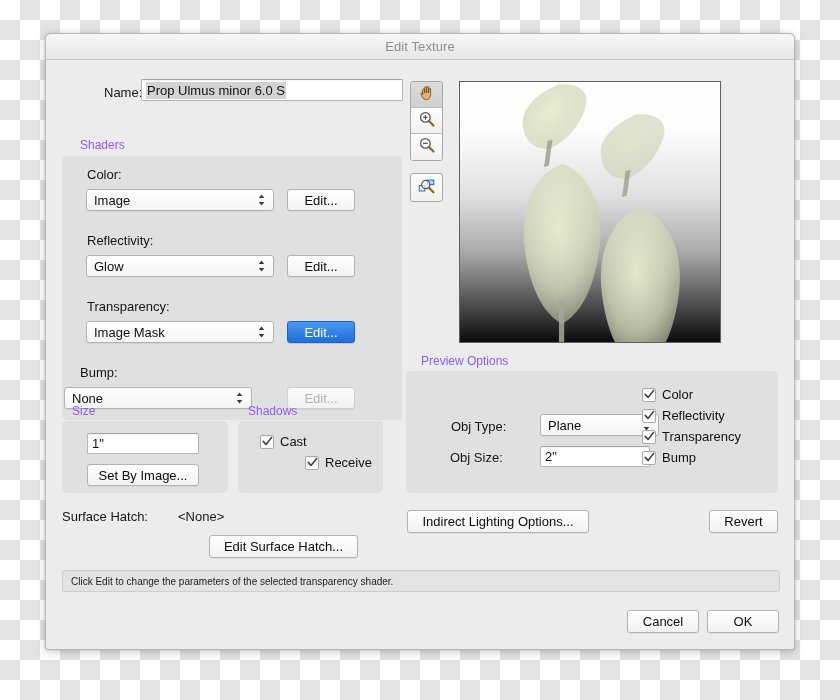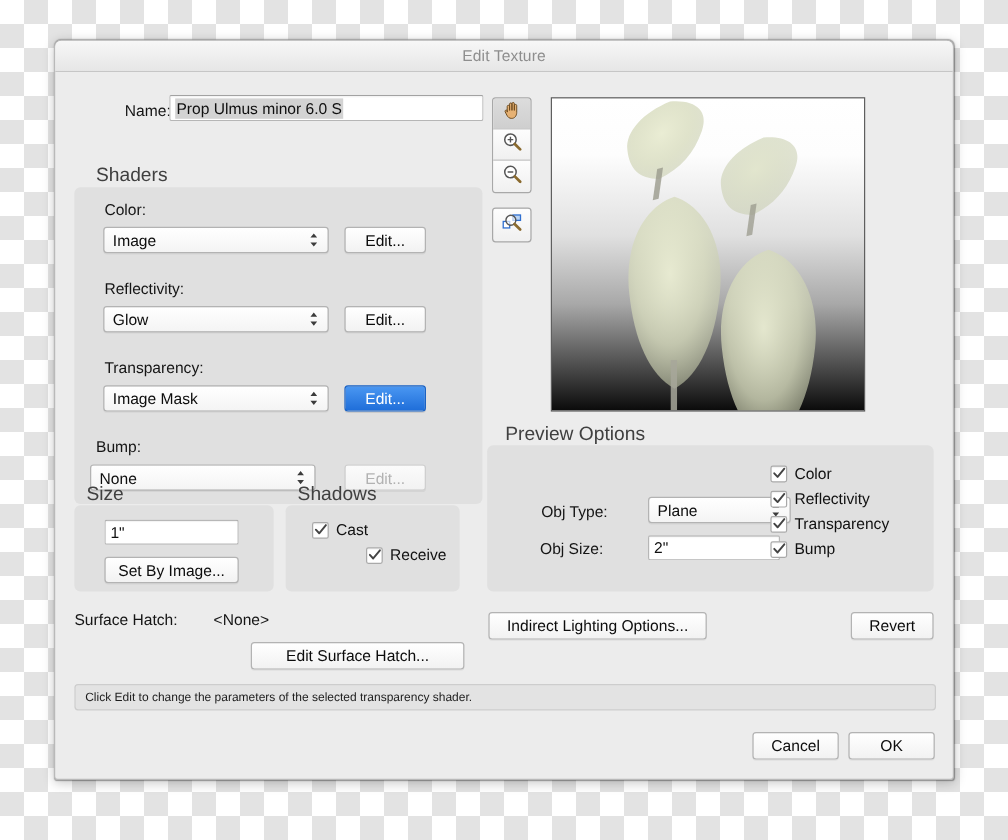--- a/index.html
+++ b/index.html
@@ -32,21 +32,21 @@
     display: flex; align-items: center; justify-content: center;
   }
   #titlebar .t {
     font-size: 13px; color: #8e8e8e; letter-spacing: .1px;
   }
 
   .panel { position: absolute; }
 
   
   .lbl { font-size: 13px; color: #151515; }
-  .grouplbl { font-size: 16px; color: #404040; }
+  .grouplbl { font-size: 12px; color: #8b5cf6; }
 
   
   .tf {
     background: #fff; border: 1px solid #b6b6b6; border-top-color: #a2a2a2;
     border-radius: 2px; font-size: 13px; color: #101010;
     display:flex; align-items:center; padding: 0 4px;
     box-shadow: inset 0 1px 1px rgba(0,0,0,0.05);
   }
   .sel { background: #d3d3d3; }
 
@@ -153,21 +153,21 @@
             <svg width="9" height="14" viewBox="0 0 9 14">
                 <path d="M4.5 1.5 L7.3 5 L1.7 5 Z M4.5 12.5 L7.3 9 L1.7 9 Z" fill="#3c3c3c"></path>
               </svg>
           </span>
         </div>
         <div class="btn blue" style="position:absolute; left:225px; top:165px; width:68px; height:22px;">Edit...</div>
       </div>
 
       <div>
         <span class="lbl" style="position:absolute; left:18px; top:209px;">Bump:</span>
-        <div class="popup" style="position:absolute; left:13px; top:231px; width:188px; height:22px;">
+        <div class="popup" style="position:absolute; left:2px; top:231px; width:188px; height:22px;">
           <span>None</span>
           <span class="arrows">
             <svg width="9" height="14" viewBox="0 0 9 14">
                 <path d="M4.5 1.5 L7.3 5 L1.7 5 Z M4.5 12.5 L7.3 9 L1.7 9 Z" fill="#3c3c3c"></path>
               </svg>
           </span>
         </div>
         <div class="btn disabled" style="position:absolute; left:225px; top:231px; width:68px; height:22px;">Edit...</div>
       </div>
     </div>
@@ -201,21 +201,21 @@
             </svg>
         </span>
         <span class="cblabel">Receive</span>
       </div>
     </div>
   </div>
 
   <div class="panel" style="left:16px; top:475px; width:340px;">
     <span class="lbl" style="position:absolute; left:0px; top:0px;">Surface Hatch:</span>
     <span class="lbl" style="position:absolute; left:116px; top:0px;">&lt;None&gt;</span>
-    <div class="btn" style="position:absolute; left:147px; top:26px; width:178px; height:23px;">Edit Surface Hatch...</div>
+    <div class="btn" style="position:absolute; left:147px; top:26px; width:149px; height:23px;">Edit Surface Hatch...</div>
   </div>
 
   <div style="position:absolute; left:364px; top:47px; width:33px;">
     <div style="border:1px solid #a8a8a8; border-radius:3px; overflow:hidden; background:#f0f0f0;">
       <div class="tool on">
         <span>
           <svg width="18" height="18" viewBox="0 0 20 20">
             <path d="M5.2 11.6 V6.4 a1.1 1.1 0 0 1 2.2 0 V10 V4.2 a1.1 1.1 0 0 1 2.2 0 V10 V3.8 a1.1 1.1 0 0 1 2.2 0 V10 V5.6 a1.1 1.1 0 0 1 2.2 0 v6.2 c0 3.4-2 5.6-4.6 5.6 -2.4 0-3.6-1.1-4.6-3.1 l-1.5-3.0 a1.1 1.1 0 0 1 1.9-1.1 Z" fill="#e6b173" stroke="#6b4a1f" stroke-width="0.9" stroke-linejoin="round"></path>
           </svg>
         </span>

